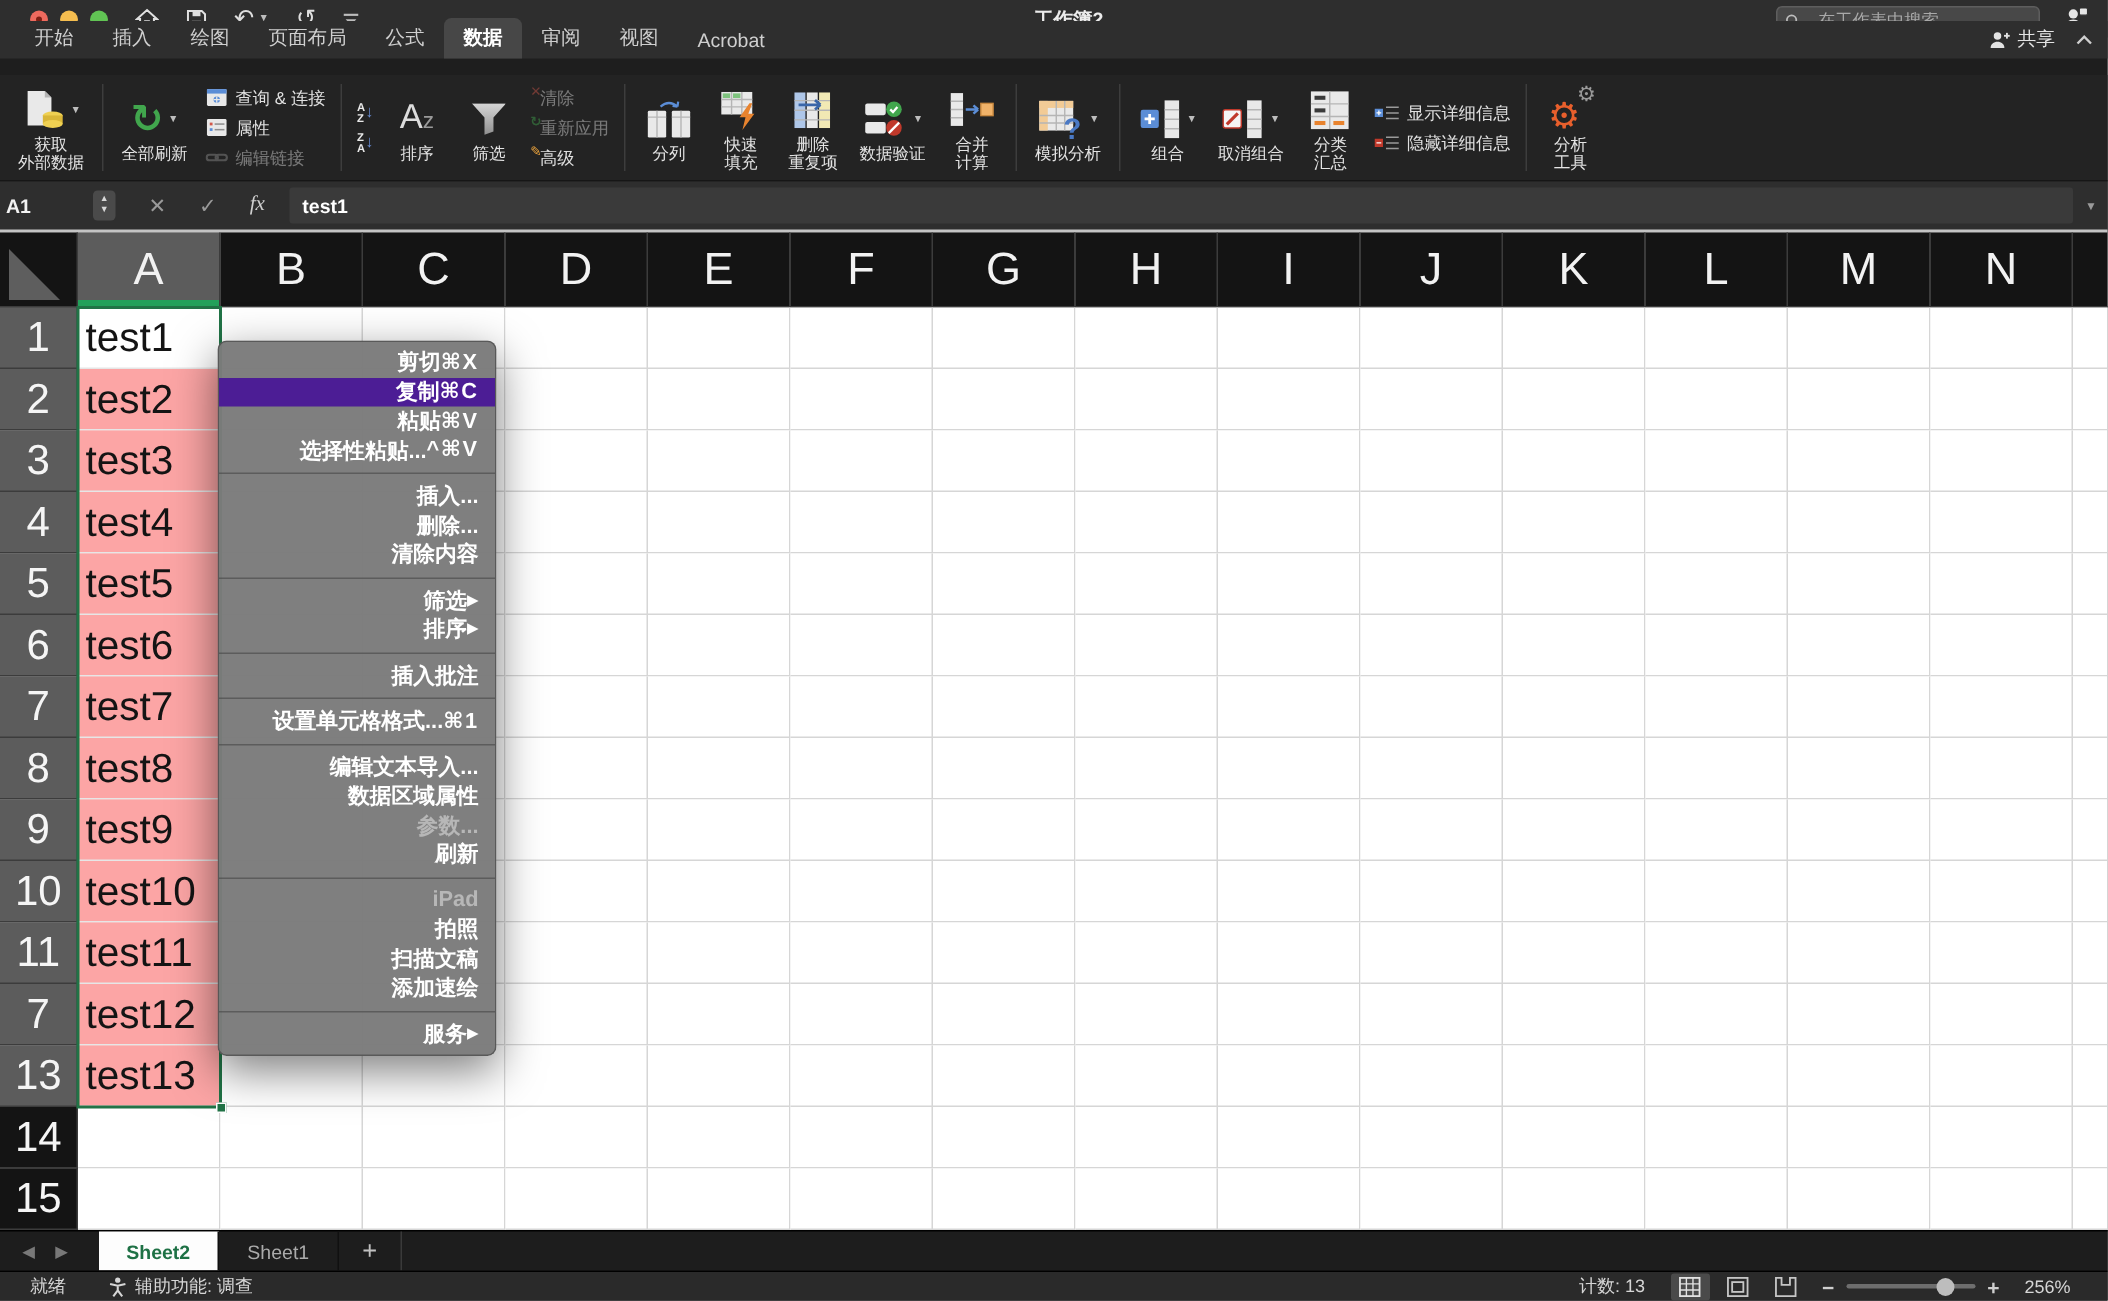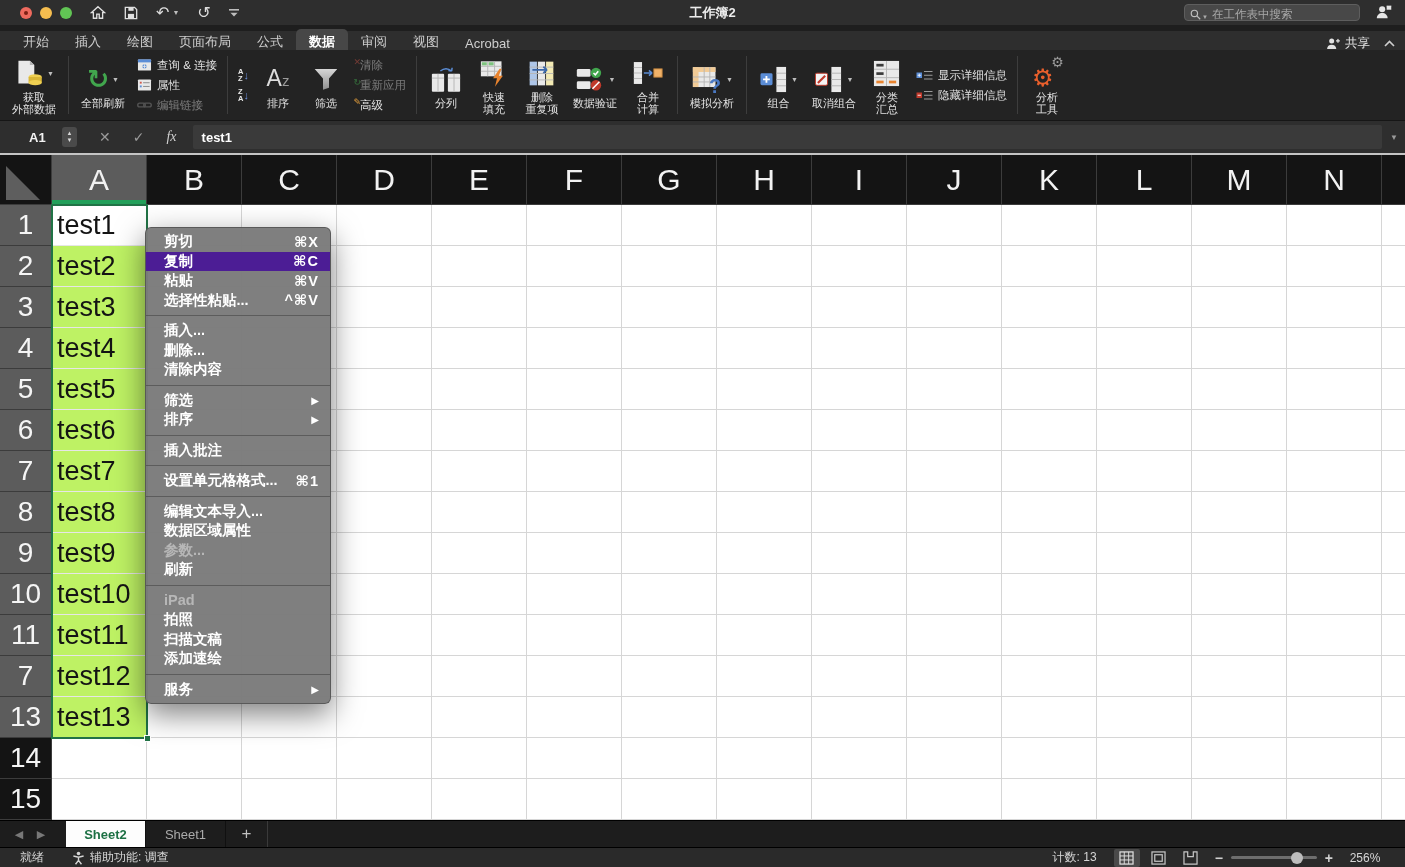--- a/index.html
+++ b/index.html
@@ -19,21 +19,21 @@
   .win-title { position:absolute; left:0; right:0; text-align:center; color:#ececec; font-size:13px; font-weight:bold; pointer-events:none;padding-left:20px; }
   .searchbox { position:absolute; right:45px; top:4px; width:176px; height:17px; background:#484848;
     border:1px solid #5e5e5e; border-radius:4px; display:flex; align-items:flex-end; padding:0 5px; }
   .searchbox input { background:transparent; border:0; outline:0; color:#cfcfcf; font-size:11.5px; width:130px;
     font-family:"Liberation Sans","DejaVu Sans",sans-serif; }
   .searchbox input::placeholder { color:#a9a9a9; }
   .sb-chev { font-size:6px; color:#a9a9a9; margin:0 4px 0 1px; }
   .feedback-person { position:absolute; right:12px; top:3px; }
 
   
-  .tabrow { position:absolute; left:0; top:31px; width:1405px; height:25px; background:#2e2e2e; display:flex; }
+  .tabrow { position:absolute; left:0; top:14px; width:1405px; height:25px; background:#2e2e2e; display:flex; }
   .rtab { color:#cfcfcf; font-size:13px; padding:4px 13px 5px 13px; cursor:default; }
   .rtab:first-child { margin-left:10px; }
   .rtab.sel { background:#474747; color:#fff; font-weight:bold; border-radius:5px 5px 0 0; }
   .tabrow-right { position:absolute; right:10px; top:0; height:25px; display:flex; align-items:center; gap:14px; }
   .share { display:flex; align-items:center; gap:5px; color:#e3e3e3; font-size:12.5px; }
   .collapse-chev { width:11px; height:8px; }
 
   
   .ribbon { position:absolute; left:0; top:50px; width:1405px; height:71px; background:#232323;
     display:flex; align-items:stretch; border-bottom:1px solid #161616; }
@@ -60,21 +60,21 @@
   .srt { display:inline-flex; flex-direction:column; font-size:7.5px; line-height:7.5px; font-weight:bold; color:#e8e8e8; }
   .srt .ar { color:#6b8fd8; font-size:11px; line-height:9px; font-weight:normal; }
   .glyph-refresh { color:#41a64d; font-size:26px; line-height:26px; font-weight:bold; }
   .gearwrap { position:relative; width:30px; height:30px; }
   .gear-big { position:absolute; left:0; bottom:-2px; font-size:24px; color:#e85f2c; line-height:24px; }
   .gear-sm { position:absolute; right:-2px; top:-3px; font-size:14px; color:#9a9a9a; line-height:14px; }
 
   
   .fbar { position:absolute; left:0; top:121px; width:1405px; height:34px; background:#2e2e2e;
     display:flex; align-items:center; border-bottom:2px solid #c4c4c4; }
-  .namebox { width:62px; padding-left:29px; color:#f2f2f2; font-size:13px; font-weight:bold; }
+  .namebox { width:62px; padding-left:4px; color:#f2f2f2; font-size:13px; font-weight:bold; }
   .stepper { width:15px; height:20px; background:#4a4a4a; border-radius:3px; display:flex; flex-direction:column;
     align-items:center; justify-content:center; color:#d8d8d8; font-size:6px; line-height:7px; }
   .fbtn { color:#9a9a9a; font-size:14px; margin-left:22px; }
   .fx { color:#cfcfcf; font-size:14px; font-style:italic; font-family:"Liberation Serif","DejaVu Serif",serif; margin-left:22px; }
   .ffield { flex:1; height:24px; background:#3a3a3a; border-radius:2px; margin:0 8px 0 16px;
     color:#fff; font-size:13px; font-weight:bold; display:flex; align-items:center; padding-left:9px; }
   .fchev { color:#9a9a9a; font-size:8px; margin-right:7px; }
 
   
   .grid { position:absolute; left:0; top:155px; width:1405px; height:665px; background:#fff; }
@@ -86,32 +86,32 @@
     justify-content:center; border-right:1px solid #3c3c3c; border-bottom:1px solid #3c3c3c; }
   .colh.sel { background:#5c5c5c; box-shadow:inset 0 -4px 0 #23a05a; }
   .colh.fill { flex:1; border-right:0; }
   .grow { display:flex; height:41px; }
   .rowh { width:52px; background:#141414; color:#f5f5f5; font-size:28px; display:flex; align-items:center;
     justify-content:center; border-right:1px solid #3c3c3c; border-bottom:1px solid #3c3c3c; }
   .rowh.sel { background:#5c5c5c; }
   .cell { width:95px; border-right:1px solid #d6d6d6; border-bottom:1px solid #d6d6d6; background:#fff;
     color:#141414; font-size:27px; display:flex; align-items:center; padding-left:5px; overflow:hidden; }
   .cell.fill { flex:1; border-right:0; }
-  .cell.csel { background:#bef264; border-color:#e6e6e6; }
+  .cell.csel { background:#fca5a5; border-color:#e6e6e6; }
   .cell.active { background:#fff; }
   .selbox { position:absolute; left:51px; top:49px; width:97px; height:535px;
     border:2px solid #217346; pointer-events:none; }
   .selbox .handle { position:absolute; right:-5px; bottom:-5px; width:7px; height:7px; background:#217346; border:1.5px solid #fff; }
 
   
   .cmenu { position:absolute; left:145px; top:227px; width:186px; background:rgba(123,123,123,.97);
     border:1px solid rgba(0,0,0,.3); border-radius:6px; box-shadow:0 10px 30px rgba(0,0,0,.5);
     padding:4px 0; z-index:50; }
   .mi { height:19.5px; display:flex; align-items:center; padding:0 11px 0 18px; color:#fff;
-    font-size:14.5px; font-weight:600; }
+    font-size:14.5px; font-weight:600;text-align:right; }
   .mi .mlabel { flex:1; white-space:nowrap; }
   .mi .mshort { font-weight:600; letter-spacing:1px; }
   .mi .marr { font-size:10px; }
   .mi.hl { background:#4c1d95; }
   .mi.dis { color:rgba(240,240,240,.5); }
   .msep { height:1px; background:rgba(50,50,50,.45); margin:5px 0; }
 
   
   .tabbar { position:absolute; left:0; top:820px; width:1405px; height:27px; background:#1d1d1d;
     display:flex; align-items:stretch; border-top:1px solid #000; }

